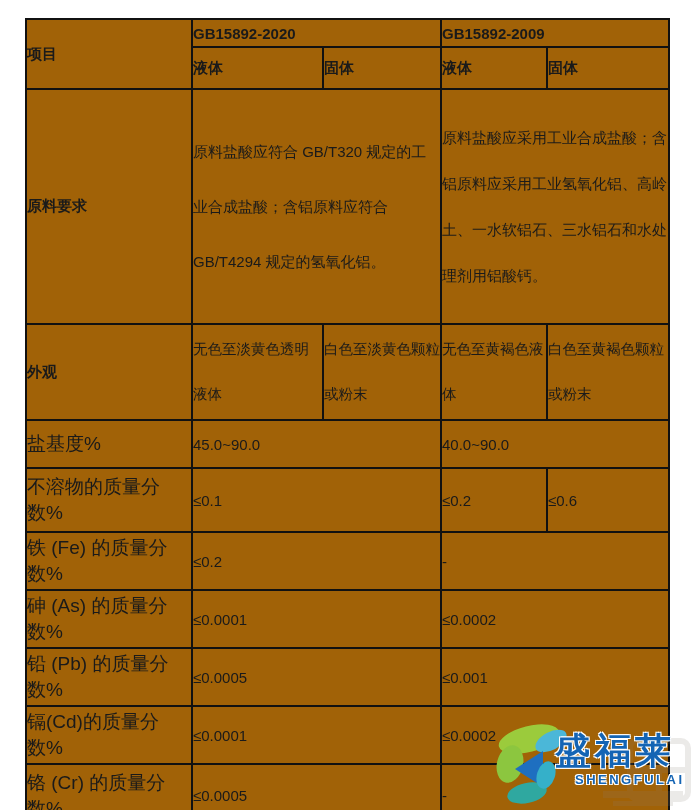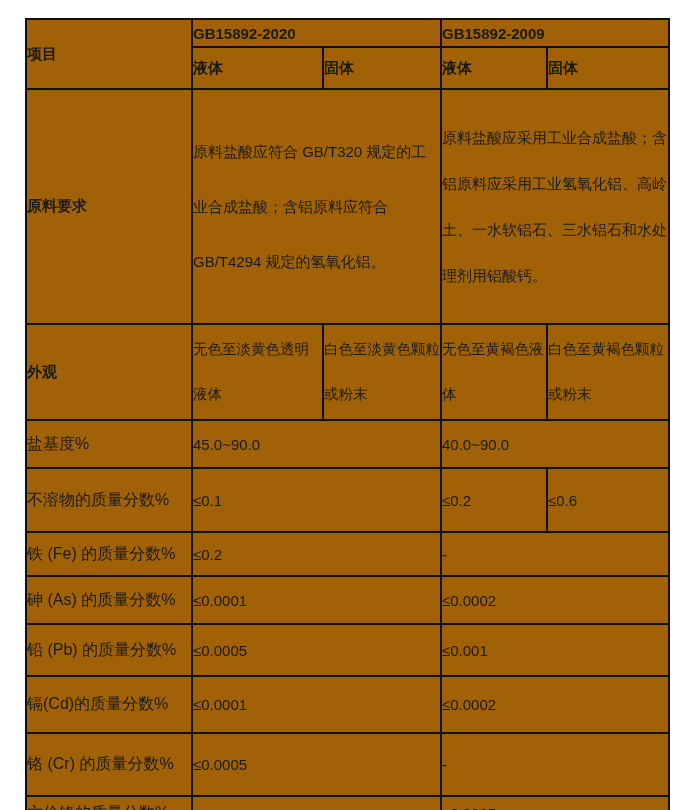--- a/index.html
+++ b/index.html
@@ -26,21 +26,21 @@
     font-size: 15px;
   }
   table.spec td {
     border: 2px solid #111111;
     text-align: left;
     vertical-align: middle;
     padding: 2px 0;
     background: #a16207;
   }
   td.hdr { font-weight: bold; font-size: 15px; }
-  td.lab { font-size: 16px; }
+  td.lab { font-size: 19px; }
   td.lab-b { font-weight: bold; font-size: 15px; }
   td.para {
     text-align: left;
     padding: 6px 9px;
     font-size: 15px;
   }
   td.para-2020 { line-height: 55px; }
   td.para-2009 { line-height: 46px; }
   td.appearance { line-height: 45px; font-size: 14.5px; }
   td.val { font-size: 15px; }
@@ -188,14 +188,33 @@
         <td class="val" colspan="2">-</td>
       </tr>
       <tr style="height:35px">
         <td class="lab">六价铬的质量分数%</td>
         <td class="val" colspan="2">-</td>
         <td class="val" colspan="2">≤0.0005</td>
       </tr>
     </tbody>
   </table>
 
+  <div class="wm">
+    <div class="wm-faint">
+      <div class="grid-box"></div>
+      <div class="bar1"></div>
+      <div class="bar2"></div>
+    </div>
+    <svg class="wm-logo-mark" width="78" height="100" viewBox="0 0 78 100">
+      <ellipse cx="36" cy="32" rx="31" ry="13" transform="rotate(-14 36 32)" fill="#9bcb3c"></ellipse>
+      <ellipse cx="58" cy="34" rx="17" ry="9" transform="rotate(-28 58 34)" fill="#4bb7d8"></ellipse>
+      <ellipse cx="17" cy="57" rx="13" ry="19" transform="rotate(14 17 57)" fill="#8cc63f"></ellipse>
+      <polygon points="22,62 50,44 50,80" fill="#1e6fc0"></polygon>
+      <ellipse cx="34" cy="86" rx="20" ry="10" transform="rotate(-12 34 86)" fill="#2fa8a0"></ellipse>
+      <ellipse cx="53" cy="68" rx="9" ry="14" transform="rotate(18 53 68)" fill="#35b0c9"></ellipse>
+    </svg>
+    <div class="wm-text">
+      <div class="wm-cn" style="color: rgb(20, 100, 180);">盛福莱</div>
+      <div class="wm-en" style="color: rgb(20, 100, 180);">SHENGFULAI</div>
+    </div>
+  </div>
 
 </div>
 
 </body></html>

